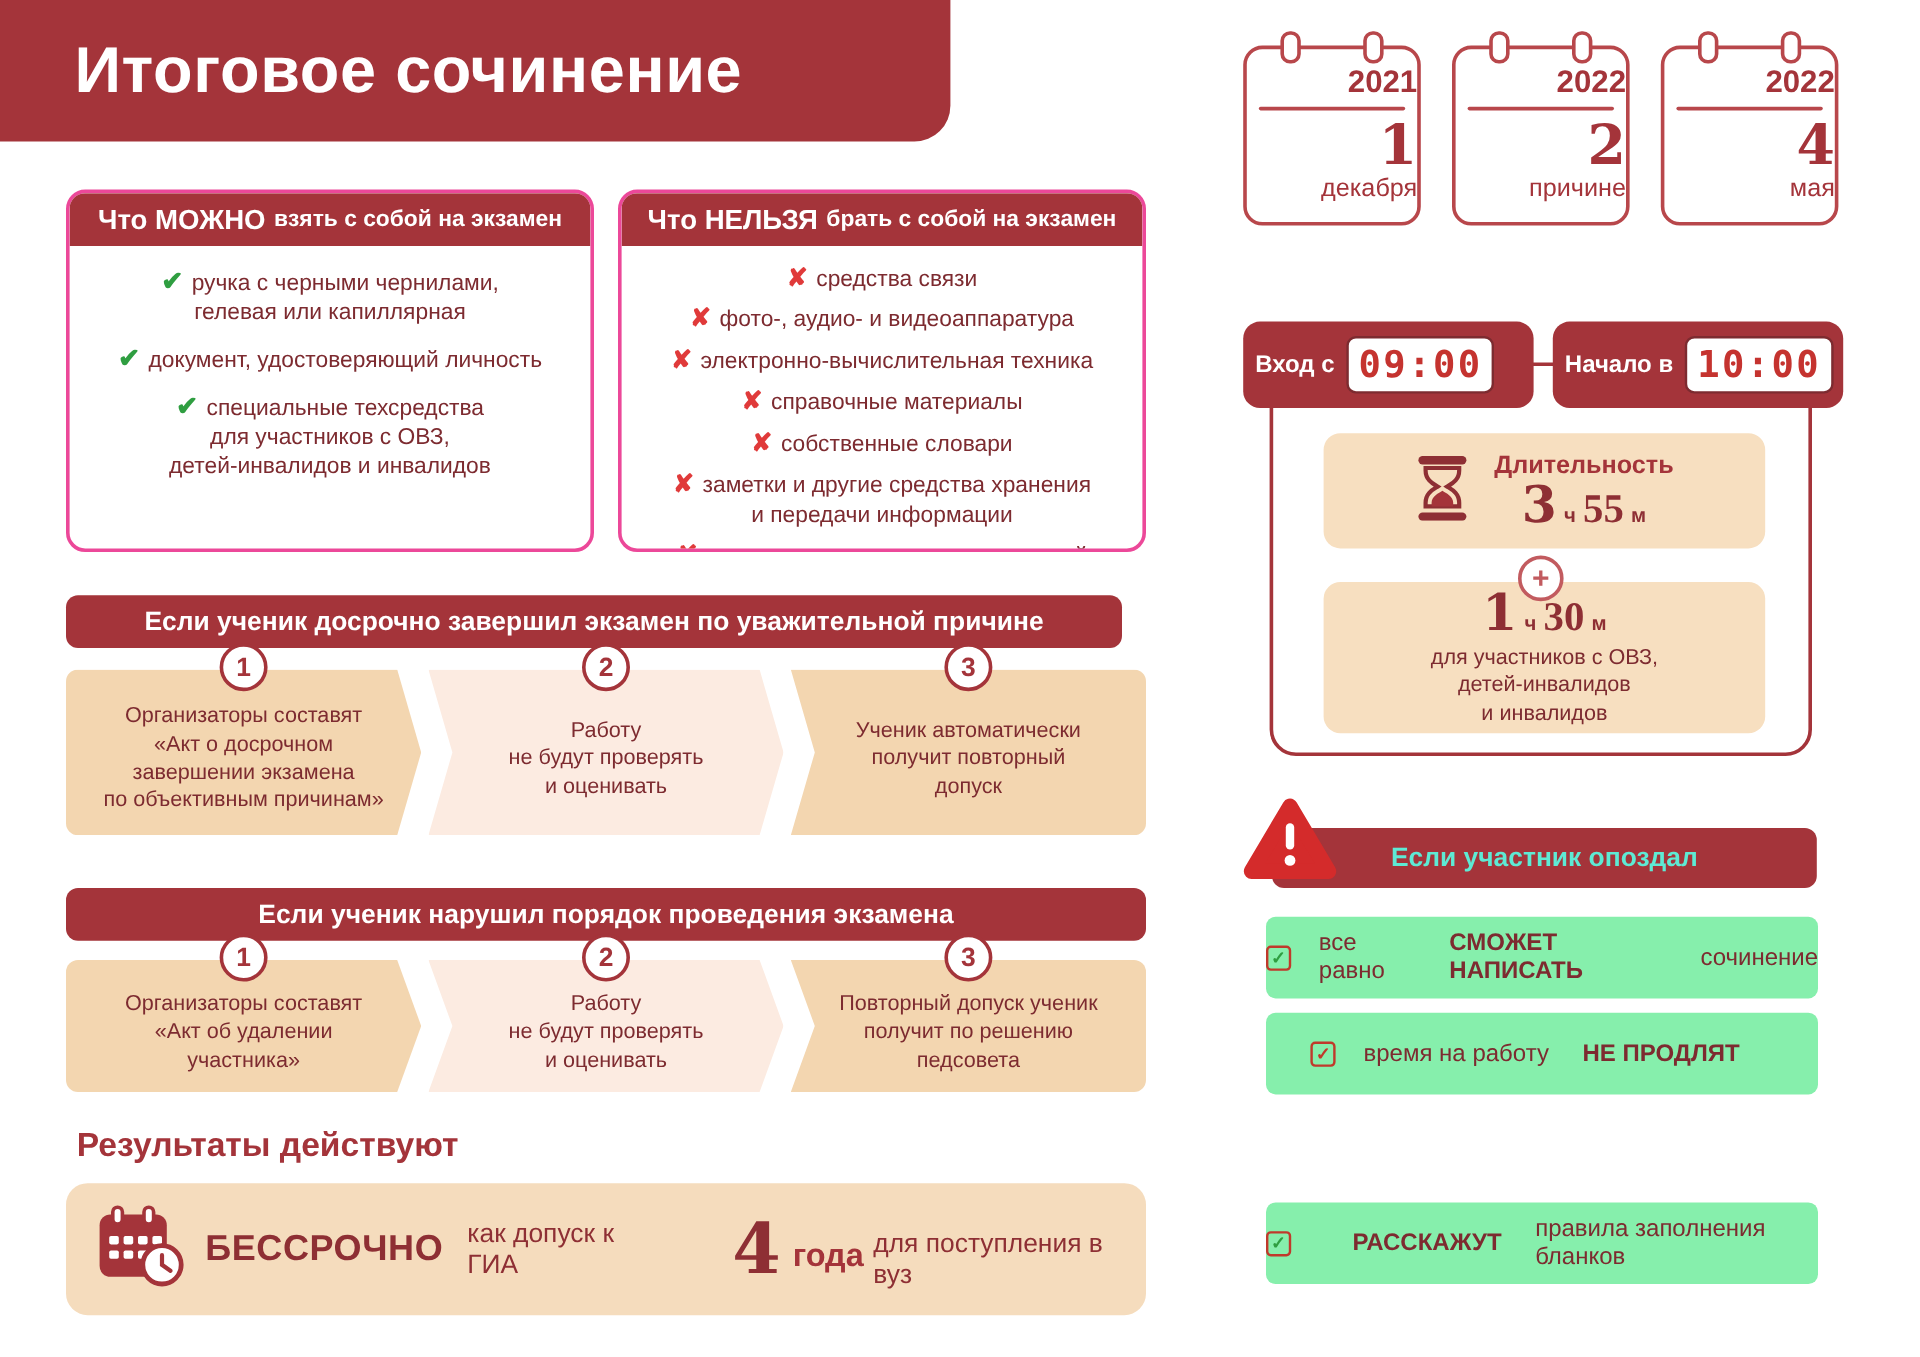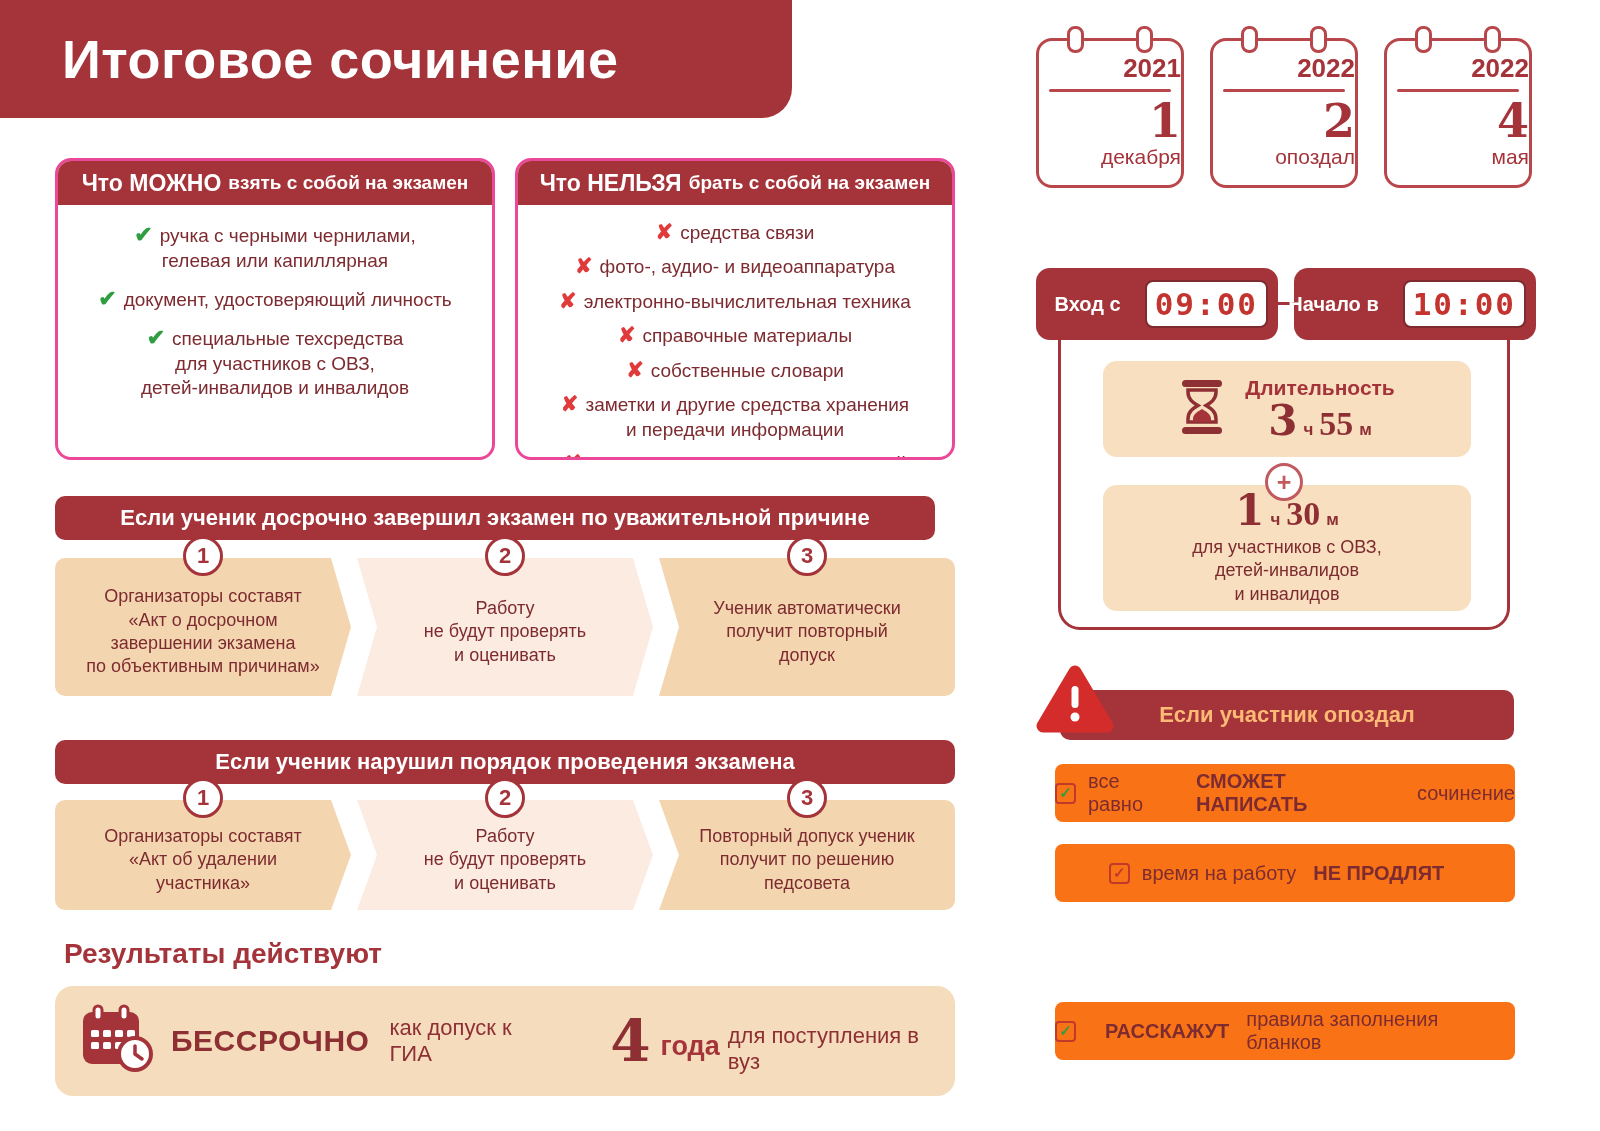--- a/index.html
+++ b/index.html
@@ -67,21 +67,21 @@
   .cal-tab{position:absolute;top:-15px;width:17px;height:27px;background:#fff;
            border:3px solid #b8474b;border-radius:8px}
   .cal-tab.l{left:28px}.cal-tab.r{right:28px}
   .cal-year{margin-top:12px;font-size:26px;font-weight:bold;color:#a4343a}
   .cal-div{height:3px;background:#b8474b;margin:5px 10px;border-radius:2px}
   .cal-day{font-family:"DejaVu Serif",serif;font-size:46px;font-weight:bold;color:#a4343a;line-height:1.05}
   .cal-month{font-size:21px;color:#a4343a}
 
   
   .chip{position:absolute;top:268px;height:72px;background:#a4343a;border-radius:14px;
-        display:flex;align-items:center;justify-content:flex-end;padding:0 10px;gap:24px;z-index:3}
+        display:flex;align-items:center;justify-content:flex-start;padding:0 10px;gap:10px;z-index:3}
   .chip.entry{left:1036px;width:242px}
   .chip.start{left:1294px;width:242px}
   .chip .lbl{color:#fff;font-weight:bold;font-size:20px;white-space:nowrap}
   .chip .display{background:#fff;border-radius:8px;padding:4px 8px;border:2px solid #7d2b30}
   .chip .digits{font-family:"DejaVu Sans Mono",monospace;font-weight:bold;font-size:31px;
                 color:#c5332f;letter-spacing:2px}
 
   
   .dur-box{position:absolute;left:1058px;top:302px;width:452px;height:328px;background:#fff;
            border:3px solid #a4343a;border-radius:22px;z-index:1}
@@ -96,24 +96,24 @@
   .plus{position:absolute;left:50%;top:158px;transform:translateX(-50%);width:38px;height:38px;
         border-radius:50%;background:#fff;border:3px solid #c25b5f;color:#c25b5f;font-size:25px;
         font-weight:bold;display:flex;align-items:center;justify-content:center;z-index:2;line-height:1}
   .dur-extra{position:absolute;left:42px;top:180px;width:368px;height:126px;background:#f7dfc0;
              border-radius:14px;display:flex;flex-direction:column;align-items:center;justify-content:center;gap:4px}
   .extra-note{font-size:18px;line-height:1.3;text-align:center;white-space:pre-line;color:#7d2b30}
 
   
   .warn-tri{position:absolute;left:1034px;top:662px;z-index:4}
   .late-band{position:absolute;left:1060px;top:690px;width:454px;height:50px;background:#a4343a;
-             border-radius:10px;display:flex;align-items:center;justify-content:center;color:#fdba74;
+             border-radius:10px;display:flex;align-items:center;justify-content:center;color:#5eead4;
              font-weight:bold;font-size:22px;z-index:3}
-  .late-item{position:absolute;left:1055px;width:460px;height:58px;background:#f97316;border-radius:8px;
-             display:flex;align-items:center;justify-content:center;gap:12px;font-size:20px;color:#7d2b30}
+  .late-item{position:absolute;left:1055px;width:460px;height:68px;background:#86efac;border-radius:8px;
+             display:flex;align-items:center;justify-content:center;gap:23px;font-size:20px;color:#7d2b30}
   .late-item.i1{top:764px}.late-item.i2{top:844px}.late-item.i3{top:924px}.late-item.i4{top:1002px}
   .late-item .strongpart{font-weight:bold;margin:0 5px}
   .cbx{width:21px;height:21px;border:2px solid #c0392b;border-radius:4px;display:flex;align-items:center;
        justify-content:center;font-size:15px;font-weight:bold;flex:0 0 auto}
   .cbx::before{content:"✓"}
   .cbx[data-check="green"]{color:#2f9e41}
   .cbx[data-check="red"]{color:#c0392b}
 </style>
 </head>
 <body>
@@ -243,21 +243,21 @@
     <div class="cal-div"></div>
     <div class="cal-day">1</div>
     <div class="cal-month">декабря</div>
   </div>
   <div class="cal-card c2">
     <span class="cal-tab l"></span>
     <span class="cal-tab r"></span>
     <div class="cal-year">2022</div>
     <div class="cal-div"></div>
     <div class="cal-day">2</div>
-    <div class="cal-month">опоздал</div>
+    <div class="cal-month">причине</div>
   </div>
   <div class="cal-card c3">
     <span class="cal-tab l"></span>
     <span class="cal-tab r"></span>
     <div class="cal-year">2022</div>
     <div class="cal-div"></div>
     <div class="cal-day">4</div>
     <div class="cal-month">мая</div>
   </div>
 

